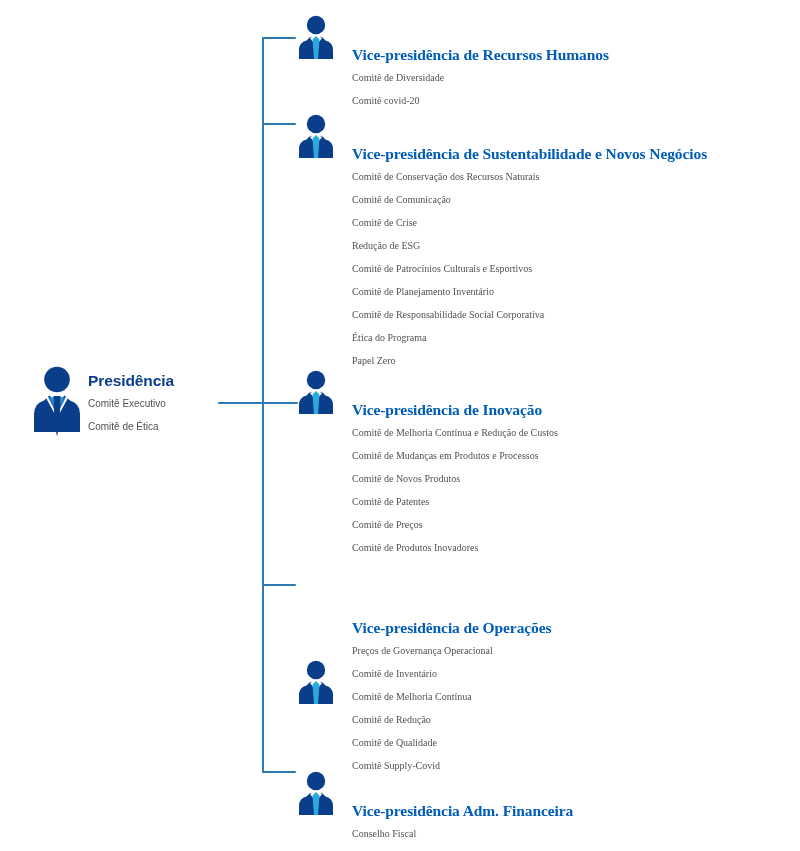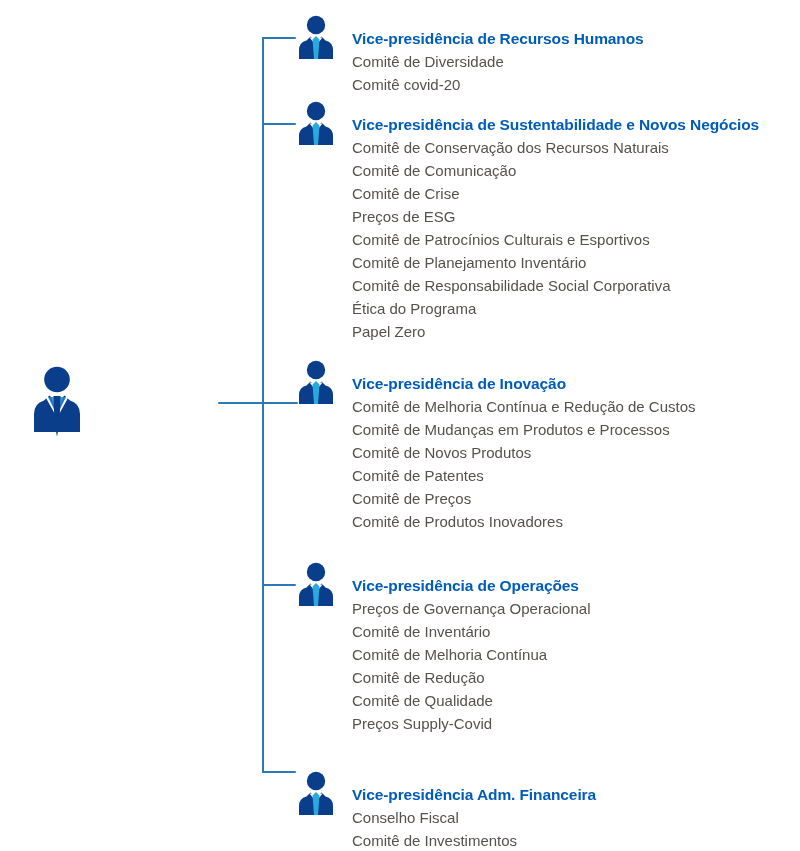--- a/index.html
+++ b/index.html
@@ -14,26 +14,26 @@
   }
   .hline {
     position:absolute; left:262px; width:34px; height:2px;
     background:var(--line); border-radius:2px;
   }
   .root-line { left:218px; width:80px; top:402px; }
   
   .node { position:absolute; display:flex; align-items:flex-start; }
   .branch { left:296px; }
   .branch .icon-sm { width:40px; height:46px; flex:0 0 40px; }
-  .branch .node-text { margin-left:16px; margin-top:12px; white-space:nowrap; }
+  .branch .node-text { margin-left:16px; margin-top:28px; white-space:nowrap;font-family:Liberation Serif, serif; }
   .vp-title {
     color:var(--titleblue); font-weight:bold; font-size:15.5px;
     line-height:23px; letter-spacing:-0.1px;
   }
-  .item { color:var(--gray); font-size:15px; line-height:23px; }
+  .item { color:var(--gray); font-size:10px; line-height:23px; }
   
   .root-node { left:32px; top:366px; }
   .root-node .icon-lg { width:50px; height:74px; flex:0 0 50px; }
   .root-node .node-text { margin-left:6px; margin-top:3px; white-space:nowrap; }
   .root-title {
     color:var(--navy); font-weight:bold; font-size:15.5px;
     line-height:23px; letter-spacing:-0.1px;
   }
 </style>
 </head>
@@ -46,98 +46,103 @@
 
   <div class="node root-node">
     <svg class="icon-lg" viewBox="0 0 50 74" xmlns="http://www.w3.org/2000/svg">
       <circle cx="25" cy="13.5" r="12.8" style="fill:var(--navy)"></circle>
       <path d="M2 66 L2 48 Q2 37.5 12 34.5 L17.5 29.5 L25 37 L32.5 29.5 L38 34.5 Q48 37.5 48 48 L48 66 Z" style="fill:var(--navy)"></path>
       <polygon points="13.5,31 25,52 36.5,31" fill="#ffffff"></polygon>
       <polygon points="16,31 25,49 34,31" style="fill:var(--lapel)"></polygon>
       <polygon points="19,31 25,45.5 31,31" style="fill:var(--cyan)"></polygon>
       <polygon points="21.5,30 28.5,30 27.5,58 25,70.5 22.5,58" style="fill:var(--navy)"></polygon>
     </svg>
+    <div class="node-text">
+      <div class="root-title">Presidência</div>
+      <div class="item">Comitê Executivo</div>
+      <div class="item">Comitê de Ética</div>
+    </div>
   </div>
 
 <div class="hline" style="top: 37px;"></div>
   <div class="node branch" style="top: 15px;">
     <svg class="icon-sm" viewBox="0 0 40 46" xmlns="http://www.w3.org/2000/svg">
       <circle cx="20" cy="10" r="9.2" style="fill:var(--navy)"></circle>
       <path d="M3 44 L3 35 Q3 27.5 10.5 25.5 L14.5 21.5 L20 27 L25.5 21.5 L29.5 25.5 Q37 27.5 37 35 L37 44 Z" style="fill:var(--navy)"></path>
       <polygon points="13.5,22.5 20,30.5 26.5,22.5" fill="#ffffff"></polygon>
       <polygon points="20,21 23.5,24.5 22,44 18,44 16.5,24.5" style="fill:var(--cyan)"></polygon>
     </svg>
     <div class="node-text">
       <div class="vp-title">Vice-presidência de Recursos Humanos</div>
       <div class="vp-items">
           <div class="item">Comitê de Diversidade</div>
           <div class="item">Comitê covid-20</div>
         </div>
     </div>
   </div>
 <div class="hline" style="top: 123px;"></div>
-  <div class="node branch" style="top: 101px;">
+  <div class="node branch" style="top: 114px;">
     <svg class="icon-sm" viewBox="0 0 40 46" xmlns="http://www.w3.org/2000/svg">
       <circle cx="20" cy="10" r="9.2" style="fill:var(--navy)"></circle>
       <path d="M3 44 L3 35 Q3 27.5 10.5 25.5 L14.5 21.5 L20 27 L25.5 21.5 L29.5 25.5 Q37 27.5 37 35 L37 44 Z" style="fill:var(--navy)"></path>
       <polygon points="13.5,22.5 20,30.5 26.5,22.5" fill="#ffffff"></polygon>
       <polygon points="20,21 23.5,24.5 22,44 18,44 16.5,24.5" style="fill:var(--cyan)"></polygon>
     </svg>
     <div class="node-text">
       <div class="vp-title">Vice-presidência de Sustentabilidade e Novos Negócios</div>
       <div class="vp-items">
           <div class="item">Comitê de Conservação dos Recursos Naturais</div>
           <div class="item">Comitê de Comunicação</div>
           <div class="item">Comitê de Crise</div>
-          <div class="item">Preços de ESG</div>
+          <div class="item">Redução de ESG</div>
           <div class="item">Comitê de Patrocínios Culturais e Esportivos</div>
           <div class="item">Comitê de Planejamento Inventário</div>
           <div class="item">Comitê de Responsabilidade Social Corporativa</div>
           <div class="item">Ética do Programa</div>
           <div class="item">Papel Zero</div>
         </div>
     </div>
   </div>
 
-  <div class="node branch" style="top: 360px;">
+  <div class="node branch" style="top: 370px;">
     <svg class="icon-sm" viewBox="0 0 40 46" xmlns="http://www.w3.org/2000/svg">
       <circle cx="20" cy="10" r="9.2" style="fill:var(--navy)"></circle>
       <path d="M3 44 L3 35 Q3 27.5 10.5 25.5 L14.5 21.5 L20 27 L25.5 21.5 L29.5 25.5 Q37 27.5 37 35 L37 44 Z" style="fill:var(--navy)"></path>
       <polygon points="13.5,22.5 20,30.5 26.5,22.5" fill="#ffffff"></polygon>
       <polygon points="20,21 23.5,24.5 22,44 18,44 16.5,24.5" style="fill:var(--cyan)"></polygon>
     </svg>
     <div class="node-text">
       <div class="vp-title">Vice-presidência de Inovação</div>
       <div class="vp-items">
           <div class="item">Comitê de Melhoria Contínua e Redução de Custos</div>
           <div class="item">Comitê de Mudanças em Produtos e Processos</div>
           <div class="item">Comitê de Novos Produtos</div>
           <div class="item">Comitê de Patentes</div>
           <div class="item">Comitê de Preços</div>
           <div class="item">Comitê de Produtos Inovadores</div>
         </div>
     </div>
   </div>
 <div class="hline" style="top: 584px;"></div>
-  <div class="node branch" style="top: 562px;">
+  <div class="node branch" style="top: 588px; align-items: center;">
     <svg class="icon-sm" viewBox="0 0 40 46" xmlns="http://www.w3.org/2000/svg">
       <circle cx="20" cy="10" r="9.2" style="fill:var(--navy)"></circle>
       <path d="M3 44 L3 35 Q3 27.5 10.5 25.5 L14.5 21.5 L20 27 L25.5 21.5 L29.5 25.5 Q37 27.5 37 35 L37 44 Z" style="fill:var(--navy)"></path>
       <polygon points="13.5,22.5 20,30.5 26.5,22.5" fill="#ffffff"></polygon>
       <polygon points="20,21 23.5,24.5 22,44 18,44 16.5,24.5" style="fill:var(--cyan)"></polygon>
     </svg>
     <div class="node-text">
       <div class="vp-title">Vice-presidência de Operações</div>
       <div class="vp-items">
           <div class="item">Preços de Governança Operacional</div>
           <div class="item">Comitê de Inventário</div>
           <div class="item">Comitê de Melhoria Contínua</div>
           <div class="item">Comitê de Redução</div>
           <div class="item">Comitê de Qualidade</div>
-          <div class="item">Preços Supply-Covid</div>
+          <div class="item">Comitê Supply-Covid</div>
         </div>
     </div>
   </div>
 <div class="hline" style="top: 771px;"></div>
   <div class="node branch" style="top: 771px;">
     <svg class="icon-sm" viewBox="0 0 40 46" xmlns="http://www.w3.org/2000/svg">
       <circle cx="20" cy="10" r="9.2" style="fill:var(--navy)"></circle>
       <path d="M3 44 L3 35 Q3 27.5 10.5 25.5 L14.5 21.5 L20 27 L25.5 21.5 L29.5 25.5 Q37 27.5 37 35 L37 44 Z" style="fill:var(--navy)"></path>
       <polygon points="13.5,22.5 20,30.5 26.5,22.5" fill="#ffffff"></polygon>
       <polygon points="20,21 23.5,24.5 22,44 18,44 16.5,24.5" style="fill:var(--cyan)"></polygon>

